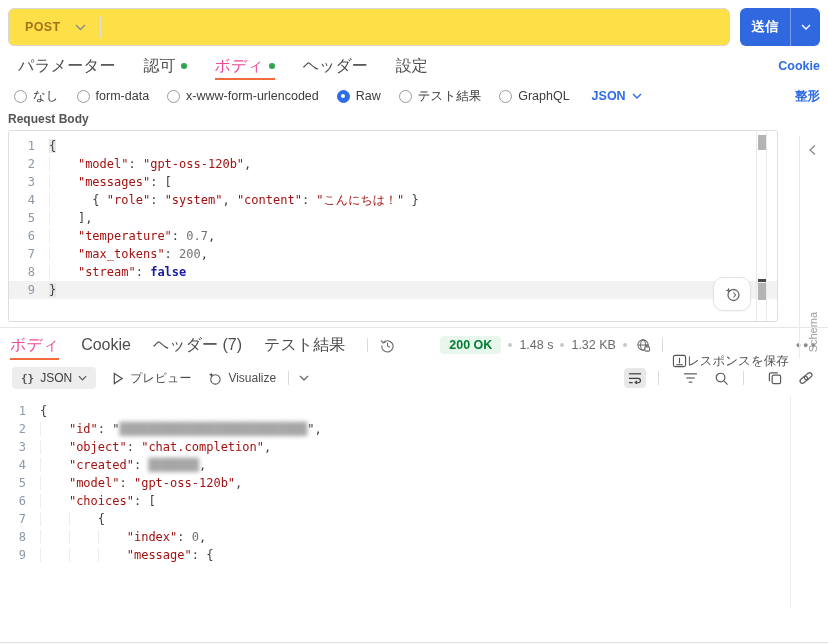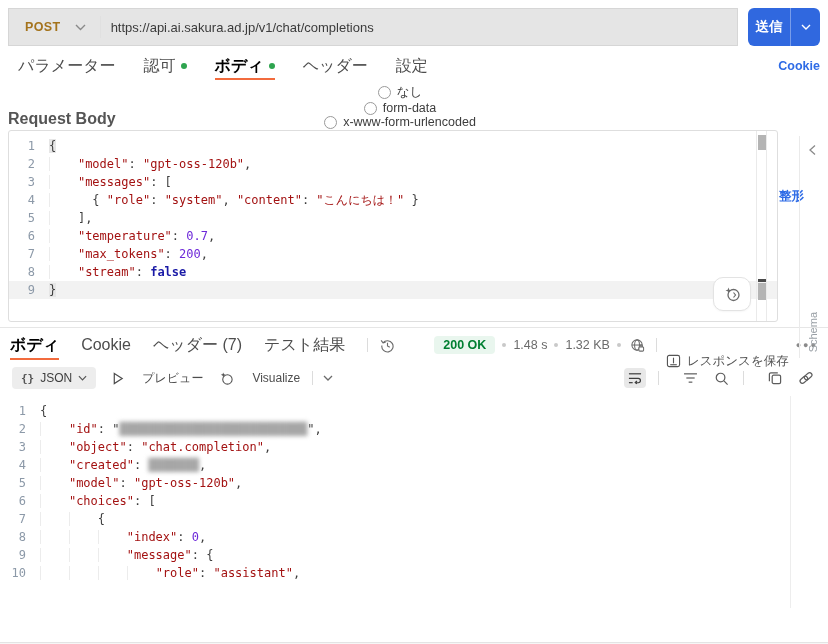--- a/index.html
+++ b/index.html
@@ -7,60 +7,60 @@
     --green-dot:#2ea44f; --status-green:#007f31; --method-color:#a4731c;
   }
   *{box-sizing:border-box;}
   html,body{margin:0;padding:0;}
   body{width:828px;height:644px;background:#fff;color:#212121;
        font-family:"Liberation Sans",sans-serif;overflow:hidden;position:relative;}
   .app{position:relative;width:828px;height:644px;}
 
   
   .topbar{display:flex;gap:10px;margin:8px 8px 0 8px;height:38px;}
-  .url-box{flex:1;display:flex;align-items:center;border:1px solid #d6d6d6;border-radius:0;background:#e5e5e5;}
+  .url-box{flex:1;display:flex;align-items:center;border:1px solid #d6d6d6;border-radius:6px;background:#fde047;}
   .method{display:flex;align-items:center;gap:14px;padding:0 14px 0 16px;cursor:pointer;}
   .method .m-label{color:var(--method-color);font-weight:bold;font-size:12.5px;letter-spacing:.4px;}
   .vline{width:1px;align-self:stretch;margin:7px 0;background:#e0e0e0;}
   .url-input{flex:1;border:none;outline:none;font-size:13px;color:#3b3b3b;padding:0 10px;background:transparent;font-family:"Liberation Sans",sans-serif;}
-  .send-group{display:flex;width:72px;border-radius:6px;overflow:hidden;}
+  .send-group{display:flex;width:80px;border-radius:6px;overflow:hidden;}
   .send-btn{flex:1;background:var(--send-blue);color:#fff;border:none;font-size:13.5px;font-weight:bold;cursor:pointer;font-family:"Liberation Sans",sans-serif;}
   .send-caret{width:30px;background:var(--send-blue);border:none;border-left:1px solid rgba(255,255,255,.35);color:#fff;cursor:pointer;display:flex;align-items:center;justify-content:center;}
 
   
   .tabs-row{display:flex;align-items:center;padding:0 8px 0 18px;height:32px;margin-top:4px;position:relative;}
   .tab{display:flex;align-items:center;gap:5px;margin-right:28px;font-size:16px;color:#4d4d4d;cursor:pointer;height:100%;position:relative;}
-  .tab.active{color:#000000;font-weight:bold;}
+  .tab.active{color:#ec4899;}
   .tab.active::after{content:"";position:absolute;left:0;right:0;bottom:2px;height:2px;background:var(--accent-orange);}
   .dot{width:6px;height:6px;border-radius:50%;background:var(--green-dot);}
   .right-link{margin-left:auto;color:var(--link-blue);font-size:12.5px;font-weight:bold;cursor:pointer;}
 
   
-  .radio-row{display:flex;align-items:center;padding:0 24px 0 14px;height:24px;margin-top:2px;flex-direction:column;}
+  .radio-row{display:flex;align-items:center;padding:0 8px 0 14px;height:24px;margin-top:2px;}
   .radio-opt{display:flex;align-items:center;gap:6px;margin-right:18px;font-size:12.5px;color:#3d3d3d;cursor:pointer;}
   .rb{width:13px;height:13px;border-radius:50%;border:1.5px solid #9a9a9a;background:#fff;position:relative;}
   .radio-opt.sel .rb{border-color:var(--link-blue);background:var(--link-blue);}
   .radio-opt.sel .rb::after{content:"";position:absolute;left:3.5px;top:3.5px;width:4px;height:4px;border-radius:50%;background:#fff;}
   .lang-select{display:flex;align-items:center;gap:6px;color:var(--link-blue);font-size:12.5px;font-weight:bold;margin-left:4px;cursor:pointer;}
 
   
   .reqbody-head{display:flex;align-items:center;padding:0 8px;height:22px;}
-  .reqbody-title{font-size:16px;font-weight:bold;color:#555;}
+  .reqbody-title{font-size:12px;font-weight:bold;color:#555;}
 
   
   .editor{position:relative;margin-left:8px;width:770px;height:192px;border:1px solid #dedede;border-radius:3px;overflow:hidden;background:#fff;}
   .code{font-family:"DejaVu Sans Mono",monospace;font-size:12px;line-height:18px;padding-top:6px;}
   .code-line{display:flex;}
   .code-line.hl{background:#f2f2f2;}
   .ln{width:40px;flex:0 0 40px;text-align:right;padding-right:14px;color:#8c99a8;user-select:none;}
   .lc{flex:1;white-space:pre-wrap;word-break:break-all;color:#3d3d3d;}
   .hang .lc{padding-left:18ch;text-indent:-18ch;}
   .tk-p{color:#3d3d3d;}
   .tk-str{color:#a31212;}
-  .tk-num{color:#6d28d9;}
+  .tk-num{color:#737373;}
   .tk-bool{color:#1a1aa6;font-weight:bold;}
   .tk-bkt{color:#3d3d3d;background:#e6e6e6;}
   .tk-ig{box-shadow:inset 1px 0 0 #ececec;}
   .tk-red{color:#a6a6a6;filter:blur(2px);}
 
   .ruler{position:absolute;top:0;right:10px;bottom:0;width:11px;border-left:1px solid #eaeaea;border-right:1px solid #eaeaea;}
   .ruler .mk1{position:absolute;top:4px;left:1px;width:8px;height:15px;background:#b4b4b4;}
   .ruler .mk2{position:absolute;top:148px;left:1px;width:8px;height:3px;background:#4a4a4a;}
   .ruler .mk3{position:absolute;top:152px;left:1px;width:8px;height:17px;background:#b4b4b4;}
   .postbot{position:absolute;right:26px;bottom:10px;width:38px;height:34px;border:1px solid #e3e3e3;border-radius:10px;background:#fff;display:flex;align-items:center;justify-content:center;cursor:pointer;box-shadow:0 1px 2px rgba(0,0,0,.04);color:#6b6b6b;}
@@ -73,28 +73,28 @@
   .hdiv{height:1px;background:#e6e6e6;margin-top:5px;}
 
   
   .resp-tabs{display:flex;align-items:center;height:34px;padding:0 10px;}
   .resp-tabs .tab{margin-right:22px;}
   .sep-v{width:1px;height:14px;background:#dcdcdc;margin:0 10px 0 0;}
   .icon-btn{display:flex;align-items:center;justify-content:center;color:#6b6b6b;cursor:pointer;padding:2px;}
   .status-cluster{margin-left:auto;display:flex;align-items:center;gap:7px;font-size:12.5px;color:#6b6b6b;}
   .status-badge{background:#e9f6ee;color:var(--status-green);font-weight:bold;padding:2px 9px;border-radius:4px;font-size:12.5px;}
   .mini-dot{width:4px;height:4px;border-radius:50%;background:#c9c9c9;}
-  .save-resp{display:flex;align-items:center;gap:6px;color:#555;cursor:pointer;margin-top:32px;}
+  .save-resp{display:flex;align-items:center;color:#555;cursor:pointer;margin-top:32px;}
   .more{color:#8a8a8a;font-size:9px;letter-spacing:2px;cursor:pointer;}
 
   
   .resp-toolbar{display:flex;align-items:center;height:32px;padding:0 12px;}
   .fmt-btn{display:flex;align-items:center;gap:6px;background:#ededed;border-radius:4px;padding:4px 9px;font-size:12px;color:#3d3d3d;cursor:pointer;}
   .fmt-braces{color:#555;font-weight:bold;font-family:"DejaVu Sans Mono",monospace;font-size:11px;}
-  .tool-item{display:flex;align-items:center;gap:18px;margin-left:16px;font-size:12px;color:#4d4d4d;cursor:pointer;}
+  .tool-item{display:flex;align-items:center;gap:6px;margin-left:16px;font-size:12px;color:#4d4d4d;cursor:pointer;}
   .tb-right{margin-left:auto;display:flex;align-items:center;gap:12px;color:#5c5c5c;}
   .tb-right .active-bg{background:#e8e8e8;border-radius:4px;padding:3px;}
 
   .resp-code-wrap{position:relative;margin-top:2px;}
   .resp-track{position:absolute;top:0;left:790px;height:212px;border-left:1px solid #ededed;}
 
   .footer{position:absolute;left:0;right:0;bottom:0;height:10px;background:#f6f6f6;border-top:1px solid #e4e4e4;}
   svg{display:block;}
 </style>
 </head>
@@ -104,21 +104,20 @@
 
   <div class="topbar">
     <div class="url-box">
       <div class="method">
         <span class="m-label">POST</span>
         <svg width="11" height="7" viewBox="0 0 11 7">
             <polyline points="1,1 5.5,5.5 10,1" fill="none" stroke="#8a8a8a" stroke-width="1.4"></polyline>
           </svg>
       </div>
       <div class="vline"></div>
-      <input class="url-input" value="https://api.ai.sakura.ad.jp/v1/chat/completions" style="">
     </div>
     <div class="send-group">
       <button class="send-btn">送信</button>
       <button class="send-caret">
         <svg width="10" height="6" viewBox="0 0 10 6">
             <polyline points="1,1 5,5 9,1" fill="none" stroke="#fff" stroke-width="1.4"></polyline>
           </svg>
       </button>
     </div>
   </div>
@@ -395,22 +394,18 @@
           <span class="lc"><span class="tk-ig">    </span><span class="tk-ig">    </span><span class="tk-p">{</span></span>
         </div>
         <div class="code-line">
           <span class="ln">8</span>
           <span class="lc"><span class="tk-ig">    </span><span class="tk-ig">    </span><span class="tk-ig">    </span><span class="tk-str">"index"</span><span class="tk-p">: </span><span class="tk-num">0</span><span class="tk-p">,</span></span>
         </div>
         <div class="code-line">
           <span class="ln">9</span>
           <span class="lc"><span class="tk-ig">    </span><span class="tk-ig">    </span><span class="tk-ig">    </span><span class="tk-str">"message"</span><span class="tk-p">: {</span></span>
         </div>
-        <div class="code-line">
-          <span class="ln">10</span>
-          <span class="lc"><span class="tk-ig">    </span><span class="tk-ig">    </span><span class="tk-ig">    </span><span class="tk-ig">    </span><span class="tk-str">"role"</span><span class="tk-p">: </span><span class="tk-str">"assistant"</span><span class="tk-p">,</span></span>
-        </div>
       </div>
     <div class="resp-track"></div>
   </div>
 
   <div class="footer"></div>
 </div>
 
 </body></html>

